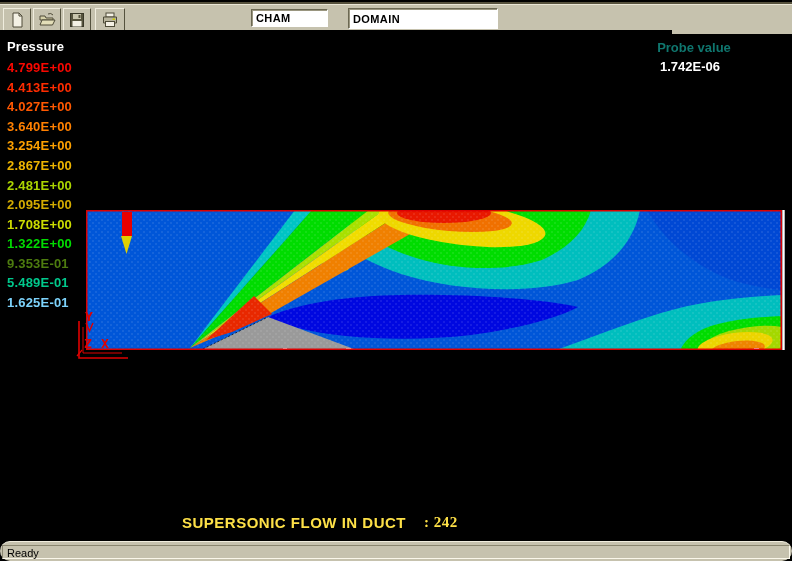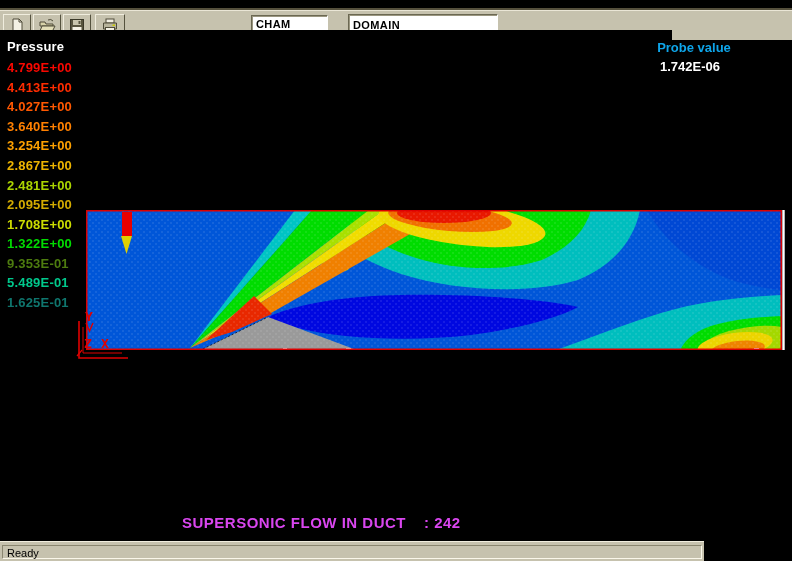--- a/index.html
+++ b/index.html
@@ -1,19 +1,19 @@
 <!DOCTYPE html>
 <html><head>
 <meta charset="utf-8">
 <style>
   html,body{margin:0;padding:0;background:#222;}
   .app{position:relative;width:792px;height:561px;overflow:hidden;
        font-family:"Liberation Sans",sans-serif;background:#000;}
   
-  .toolbar{position:absolute;left:0;top:8px;width:792px;height:30px;
+  .toolbar{position:absolute;left:0;top:2px;width:792px;height:30px;
            background:#C6C2AE;border-top:2px solid #55503C;
            box-shadow:inset 0 1px 0 #EAE6D6;}
   .tb-btn{position:absolute;top:4px;width:28px;height:23px;margin:0;padding:0;
           background:#C6C2AE;border:1px solid;
           border-color:#F0EDDE #55523E #55523E #F0EDDE;
           display:flex;align-items:center;justify-content:center;cursor:pointer;}
   .tb-btn svg{display:block;}
   .field{position:absolute;background:#FFF;border:1px solid;
          border-color:#6B6852 #FFFFFF #FFFFFF #6B6852;
          box-shadow:inset 1px 1px 0 #9A9680;
@@ -21,31 +21,31 @@
          font-size:11px;color:#000;padding:0 0 0 4px;letter-spacing:.4px;}
   
   .canvas{position:absolute;left:0;top:30px;width:672px;height:511px;background:#000;}
   .legend-title{position:absolute;left:7px;top:9px;color:#FFF;
                 font-size:13px;font-weight:bold;letter-spacing:.2px;}
   .legend{position:absolute;left:7px;top:28px;width:90px;}
   .legend-row{height:19.55px;display:flex;align-items:center;
               font-size:13px;font-weight:bold;letter-spacing:.2px;white-space:pre;text-align:center;}
   .legend-row.neg{margin-left:-5px;}
   .probe-label{position:absolute;left:649px;top:10px;width:90px;text-align:center;
-               color:#0ea5e9;font-size:13px;font-weight:bold;}
+               color:#0f766e;font-size:13px;font-weight:bold;}
   .probe-value{position:absolute;left:645px;top:29px;width:90px;text-align:center;
                color:#FFF;font-size:13px;font-weight:bold;}
   .plot{position:absolute;left:70px;top:175px;}
-  .caption{position:absolute;left:0;top:484px;width:792px;height:20px;color:#d946ef;
+  .caption{position:absolute;left:0;top:484px;width:792px;height:20px;color:#fde047;
            font-size:15px;font-weight:bold;letter-spacing:.5px;}
   .caption .t1{position:absolute;left:182px;top:0;}
-  .caption .t2{position:absolute;left:424px;top:0;}
+  .caption .t2{position:absolute;left:424px;top:0;font-family:Liberation Serif, serif;}
   
-  .statusbar{position:absolute;left:0;top:541px;width:704px;height:20px;
-             background:#C6C2AE;border-top:1px solid #F0EDDE;box-sizing:border-box;}
+  .statusbar{position:absolute;left:0;top:541px;width:792px;height:20px;
+             background:#C6C2AE;border-top:1px solid #F0EDDE;box-sizing:border-box;border-radius:10px;}
   .status-panel{position:absolute;left:2px;right:2px;top:3px;bottom:2px;
                 border:1px solid;border-color:#8A8670 #FAF7EA #FAF7EA #8A8670;
                 font-size:11px;color:#000;padding:1px 0 0 4px;}
   svg text.axis{font-family:"DejaVu Sans Mono",monospace;font-weight:bold;
                 font-size:13px;fill:#E00000;}
 </style>
 </head>
 <body>
 
 <div class="app">
@@ -93,21 +93,21 @@
         <div class="legend-row" style="color: rgb(255, 88, 0);">4.027E+00</div>
         <div class="legend-row" style="color: rgb(255, 128, 0);">3.640E+00</div>
         <div class="legend-row" style="color: rgb(252, 160, 0);">3.254E+00</div>
         <div class="legend-row" style="color: rgb(236, 180, 0);">2.867E+00</div>
         <div class="legend-row" style="color: rgb(172, 212, 0);">2.481E+00</div>
         <div class="legend-row" style="color: rgb(212, 172, 0);">2.095E+00</div>
         <div class="legend-row" style="color: rgb(204, 220, 0);">1.708E+00</div>
         <div class="legend-row" style="color: rgb(0, 220, 0);">1.322E+00</div>
         <div class="legend-row" style="color: #4d7c0f;">9.353E-01</div>
         <div class="legend-row" style="color: rgb(0, 200, 140);">5.489E-01</div>
-        <div class="legend-row" style="color: #0f766e;">1.625E-01</div>
+        <div class="legend-row" style="color: #7dd3fc;">1.625E-01</div>
       </div>
 
     <div class="probe-label">Probe value</div>
     <div class="probe-value">1.742E-06</div>
 
     <svg class="plot" width="722" height="156" viewBox="0 0 722 156">
       <defs>
         <clipPath id="plotclip">
             <rect x="0" y="0" width="696" height="140"></rect>
           </clipPath>

